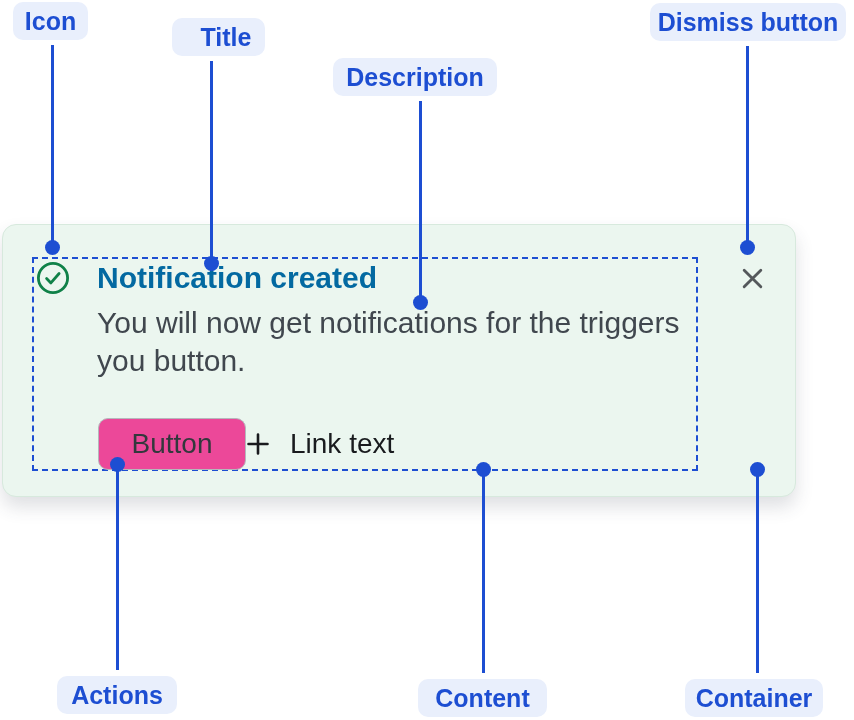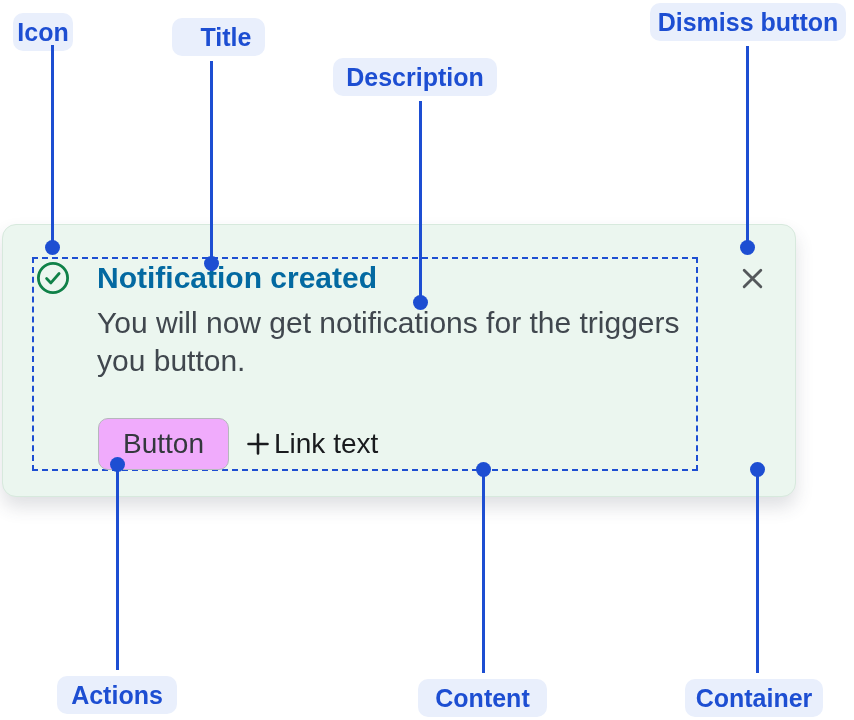--- a/index.html
+++ b/index.html
@@ -34,28 +34,28 @@
   .alert-title{
     position:absolute;left:94px;top:34px;
     font-size:30px;font-weight:700;line-height:38px;color:#0369a1;
     white-space:nowrap;
   }
   .alert-desc{
     position:absolute;left:94px;top:79px;width:620px;
     font-size:30px;line-height:38px;color:#40474e;
   }
   .alert-button{
-    position:absolute;left:95px;top:193px;width:131px;height:52px;
-    background:#f0abfc;border:1.5px solid #b5b8bc;border-radius:10px;
+    position:absolute;left:95px;top:193px;width:148px;height:52px;
+    background:#ec4899;border:1.5px solid #b5b8bc;border-radius:10px;
     box-sizing:border-box;display:flex;align-items:center;justify-content:center;
     font-size:28px;color:#33383d;cursor:pointer;z-index:6;
   }
   .alert-link{
     position:absolute;left:243px;top:198px;height:42px;
-    display:flex;align-items:center;gap:4px;
+    display:flex;align-items:center;gap:20px;
     font-size:28px;color:#191b1e;cursor:pointer;z-index:6;
   }
   .dismiss-btn{
     position:absolute;left:730px;top:34px;width:38px;height:38px;
     display:flex;align-items:center;justify-content:center;
     background:transparent;border:none;cursor:pointer;z-index:6;
   }
 </style>
 </head>
 <body>
@@ -91,21 +91,21 @@
 
     <button class="dismiss-btn">
       <svg width="25" height="25" viewBox="0 0 24 24">
         <g stroke-width="2.7" stroke-linecap="round" fill="none" stroke="#54585b">
           <path d="M4 4 L20 20 M20 4 L4 20"></path>
         </g>
       </svg>
     </button>
   </div>
 
-  <div class="pill" style="left:13px;top:13px;width:60px;">Icon</div>
+  <div class="pill" style="left:13px;top:2px;width:75px;">Icon</div>
   <div class="pill" style="left:172px;top:18px;width:78px;padding-left:15px;">Title</div>
   <div class="pill" style="left:333px;top:58px;width:164px;">Description</div>
   <div class="pill" style="left:650px;top:3px;width:196px;">Dismiss button</div>
   <div class="pill" style="left:57px;top:676px;width:120px;">Actions</div>
   <div class="pill" style="left:418px;top:679px;width:129px;">Content</div>
   <div class="pill" style="left:685px;top:679px;width:138px;">Container</div>
 
   <div class="vline" style="left:50.5px;top:45px;height:202px;"></div>
   <div class="vline" style="left:209.5px;top:61px;height:202px;"></div>
   <div class="vline" style="left:418.5px;top:101px;height:201px;"></div>

